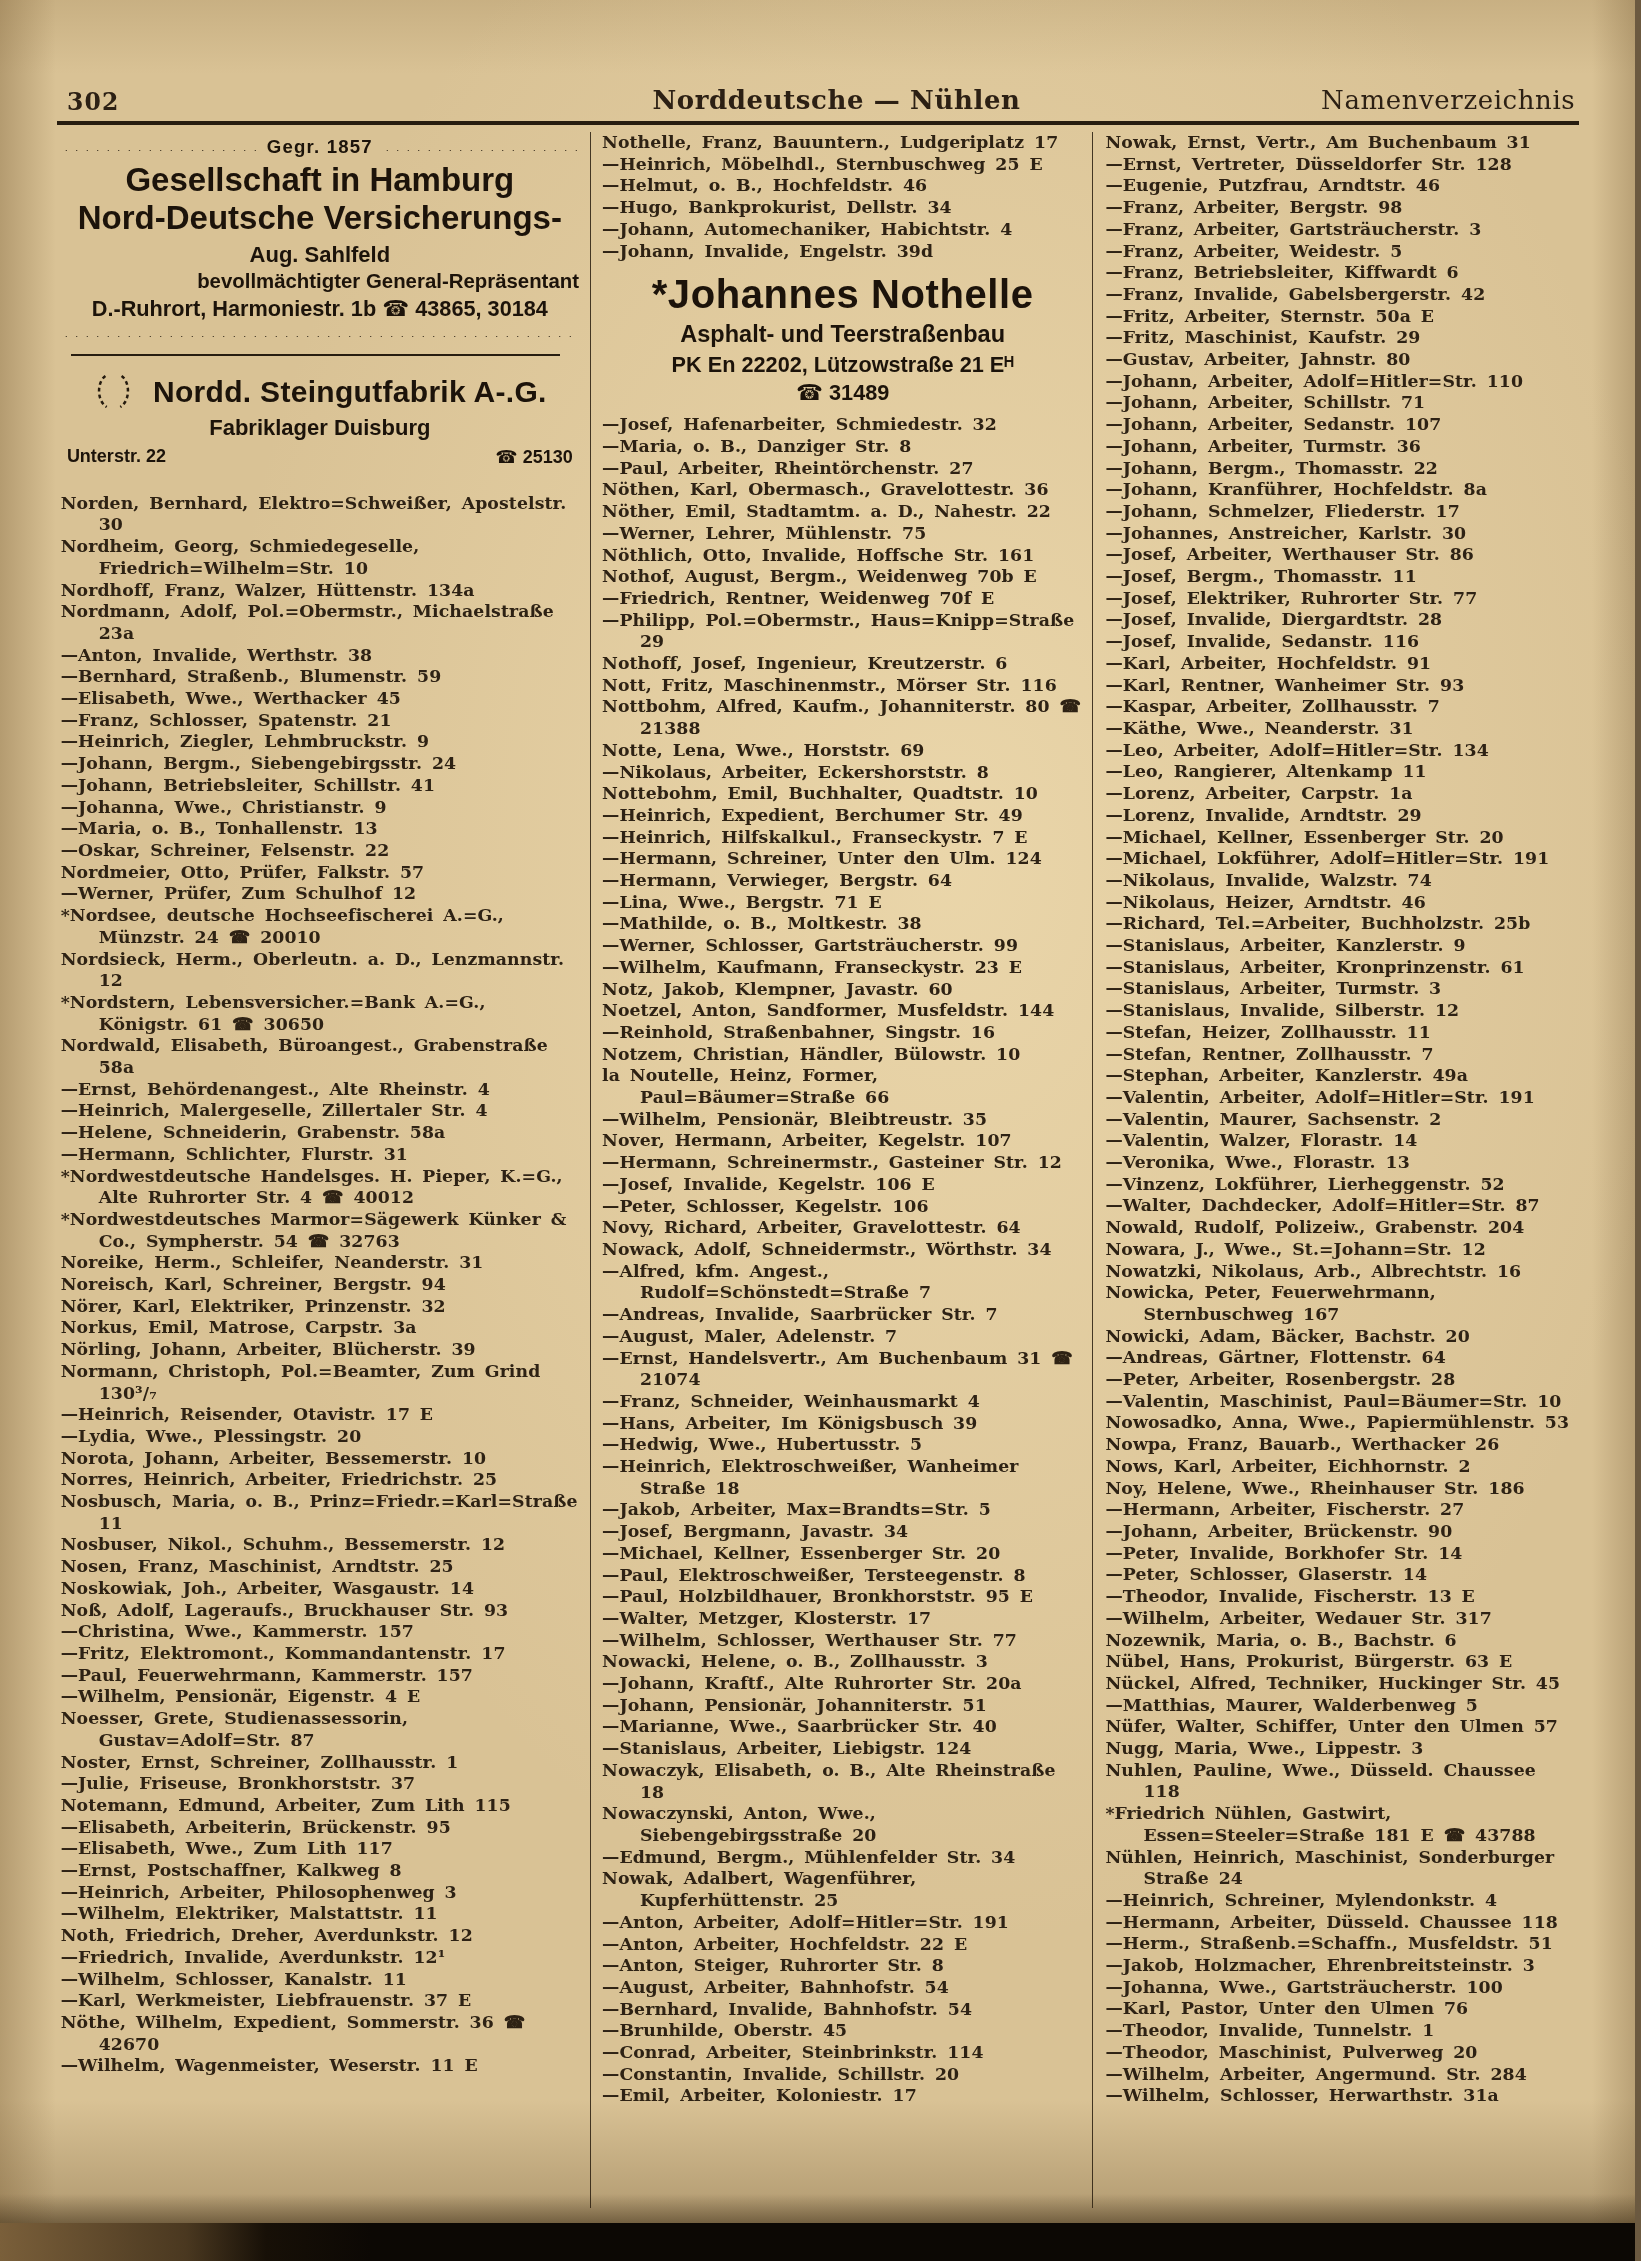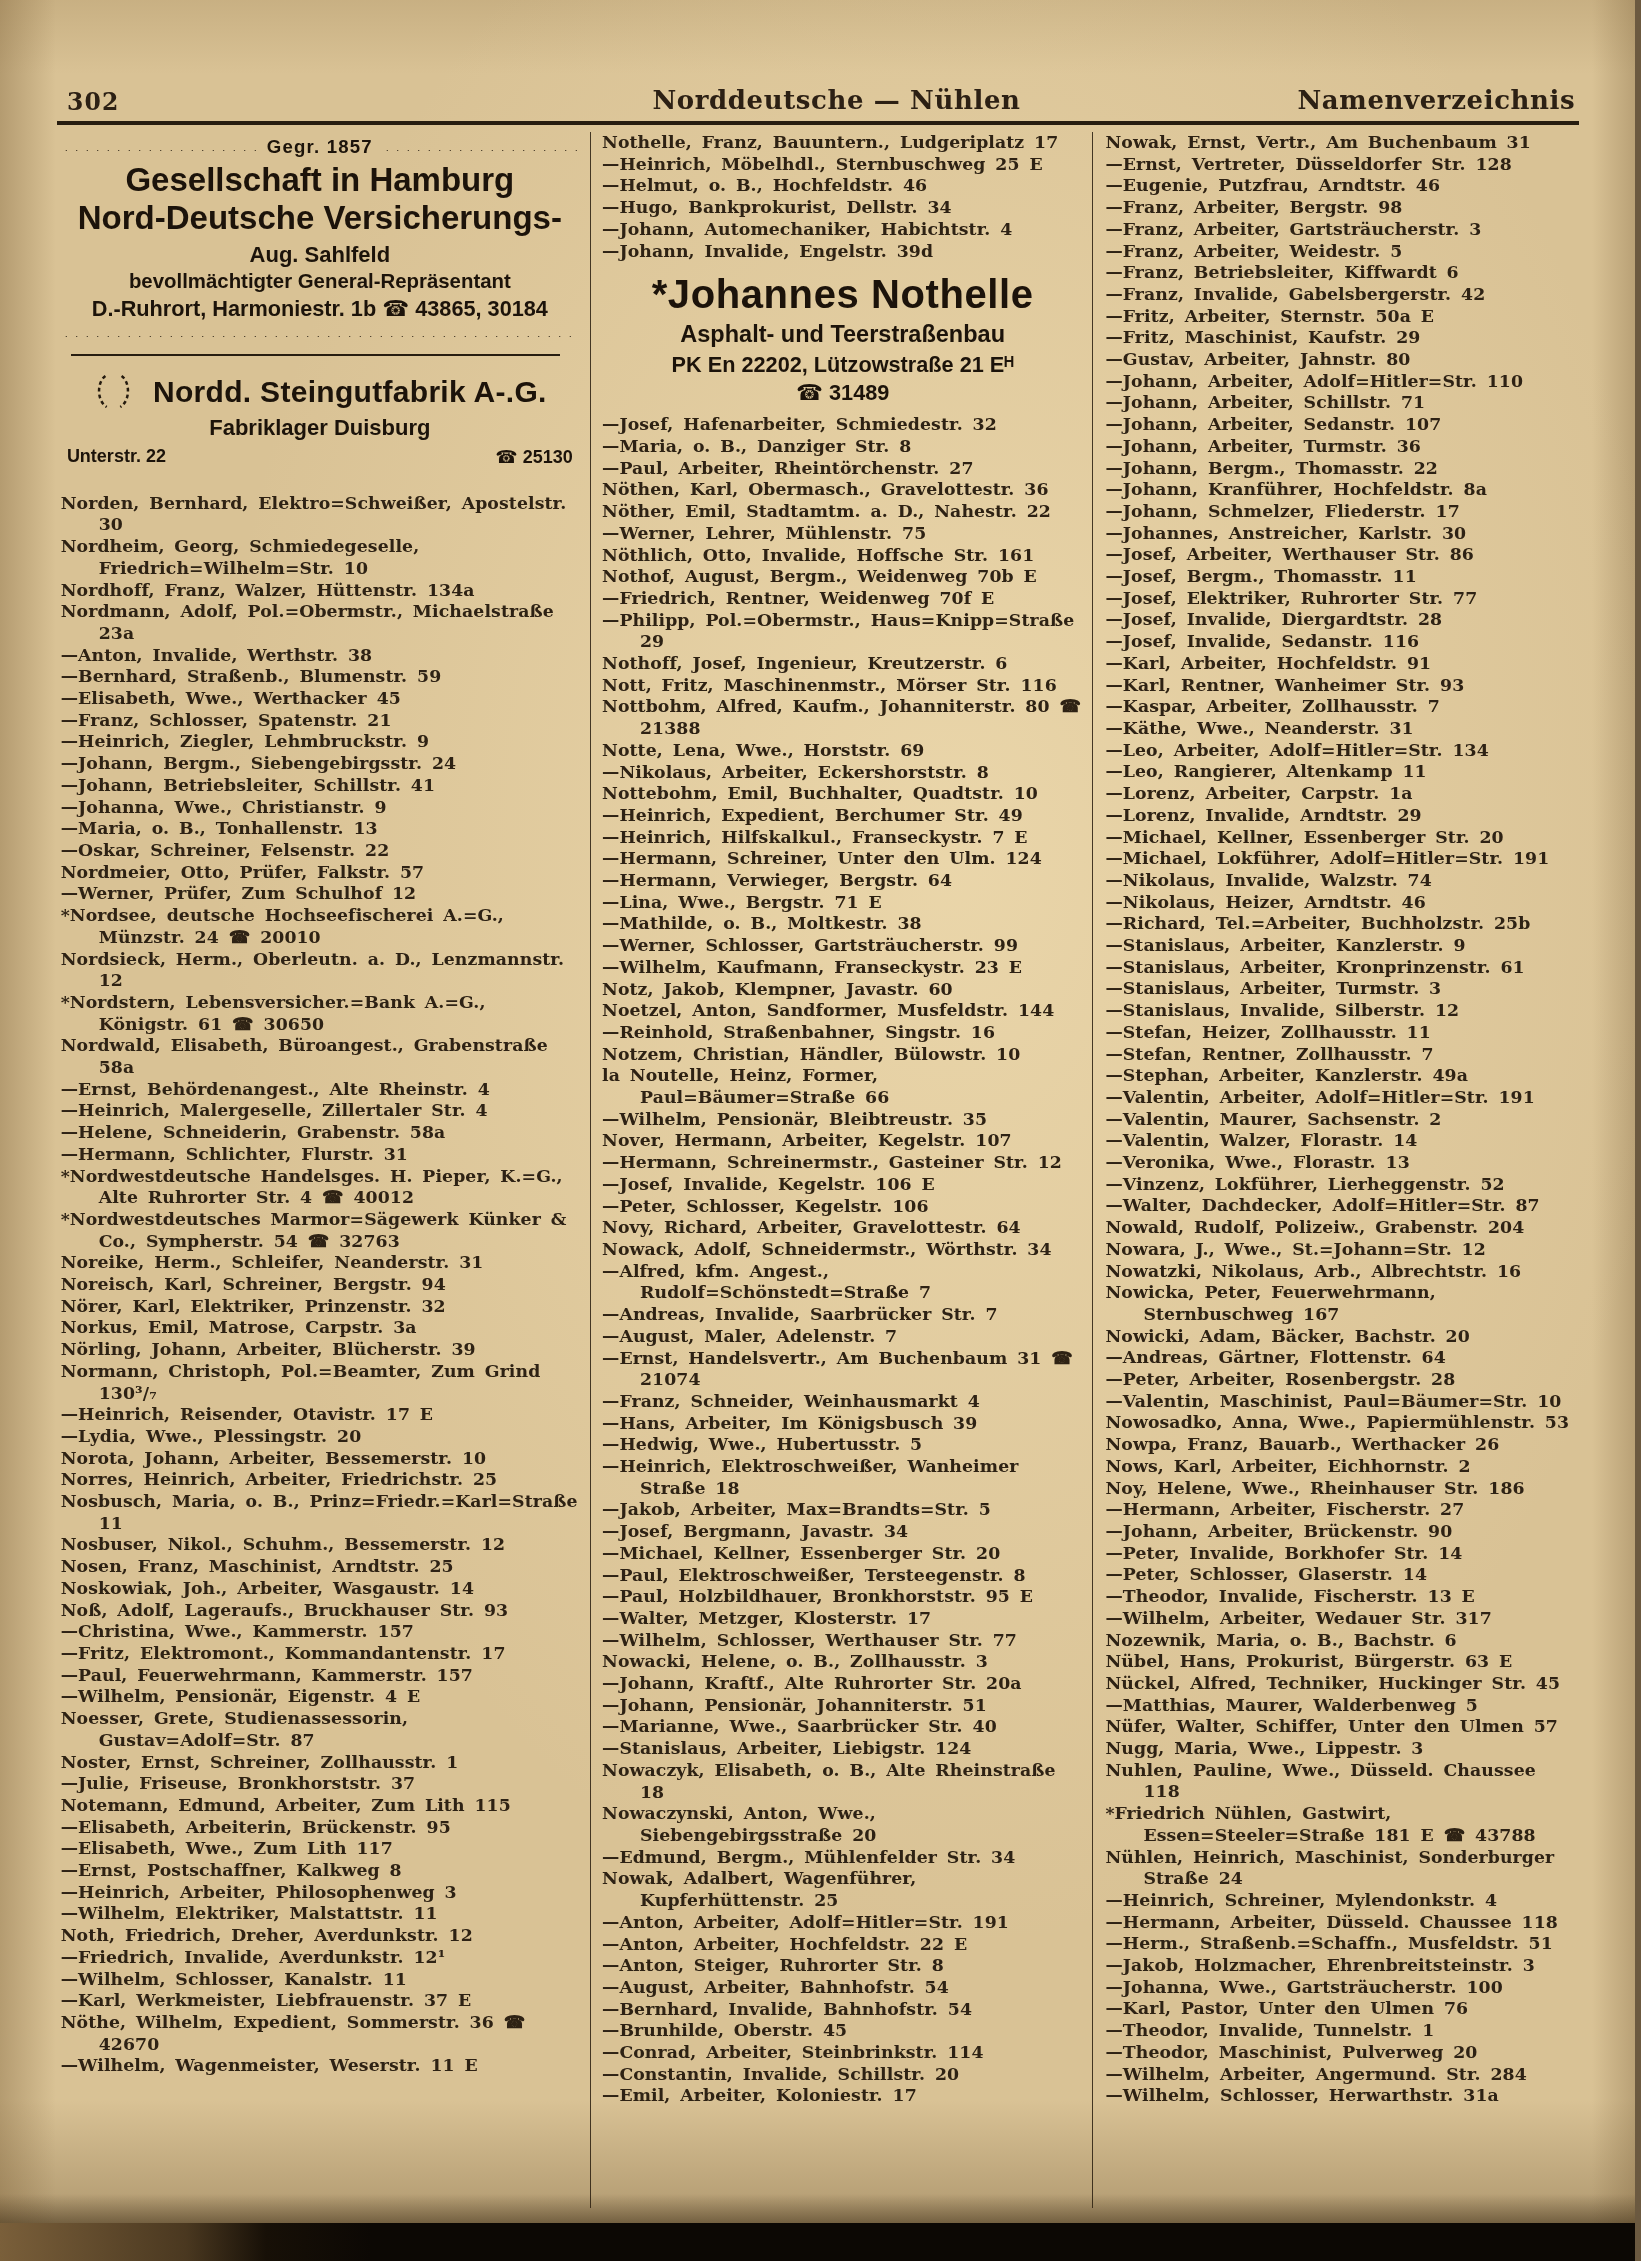--- a/index.html
+++ b/index.html
@@ -11,21 +11,21 @@
       linear-gradient(270deg, rgba(110,84,46,.30) 0px, rgba(0,0,0,0) 43px),
       linear-gradient(0deg, rgba(96,72,38,.45) 0px, rgba(0,0,0,0) 161px),
       linear-gradient(180deg, rgba(150,122,76,.25) 0px, rgba(0,0,0,0) 74px),
       #d9c295;
     font-family:"DejaVu Serif", serif;color:#2c2014;
   }
   
   .hdr{position:absolute;top:85px;left:57px;right:56px;height:32px;}
   .pagenum{position:absolute;left:10px;top:2.5px;font-size:23.5px;font-weight:bold;letter-spacing:1.2px;}
   .range{position:absolute;left:532px;width:495px;top:0;text-align:center;font-size:26px;font-weight:bold;letter-spacing:0.6px;}
-  .nv{position:absolute;right:3.7px;top:0;font-size:26px;font-weight:bold;letter-spacing:0.6px;}
+  .nv{position:absolute;right:3.7px;top:0;font-size:26px;font-weight:normal;letter-spacing:0.6px;}
   .hdr-rule{position:absolute;top:121px;left:57px;right:56px;height:4.3px;background:#271d10;}
   
   .cols{position:absolute;top:132px;left:57px;right:56px;bottom:53px;display:flex;}
   .col{box-sizing:border-box;}
   .col-left{width:533px;padding:0 11px 0 3.7px;}
   .col-mid{width:502px;padding:0 8.7px 0 11px;border-left:1.9px solid rgba(40,28,14,.85);}
   .col-right{flex:1;padding:0 2.5px 0 12.4px;border-left:1.9px solid rgba(40,28,14,.85);}
   
   .entry{
     font-size:17.3px;line-height:21.7px;font-weight:700;
@@ -34,21 +34,21 @@
   }
   
   .ad{font-family:"Liberation Sans", sans-serif;color:#1c130a;}
   .zzrow{display:flex;align-items:center;gap:8.7px;margin:3.7px 0;}
   .zz{flex:1;height:9.3px;
       background:conic-gradient(from 135deg at 50% 88%, #241a0e 90deg, rgba(0,0,0,0) 0) 0 0/10.5px 9.3px repeat-x;}
   .gegr{font-size:18.6px;font-weight:bold;letter-spacing:1.2px;white-space:nowrap;}
   .ad1{margin:2.5px 0 0 0;}
   .ad1 .t1{font-size:33px;font-weight:bold;text-align:center;letter-spacing:0px;line-height:38px;}
   .ad1 .agent{font-size:22px;font-weight:bold;text-align:center;margin-top:5px;}
-  .ad1 .role{font-size:20.4px;font-weight:bold;text-align:center;margin-top:1.2px;}
+  .ad1 .role{font-size:20.4px;font-weight:bold;text-align:right;margin-top:1.2px;}
   .ad1 .addr{font-size:21.7px;font-weight:bold;text-align:center;margin:3.7px 0 6.2px 0;}
   .ad-sep{height:2.5px;background:#271d10;margin:16px 18.6px 15px 10px;}
   .ad2{margin:0 0 0 0;}
   .ad2 .row1{display:flex;align-items:center;justify-content:center;gap:19px;}
   .ad2 .t{font-size:30px;font-weight:bold;letter-spacing:0.3px;}
   .ad2 .sub{font-size:22px;font-weight:bold;text-align:center;margin-top:2.5px;}
   .ad2 .row3{display:flex;justify-content:space-between;font-size:18px;font-weight:bold;margin:5px 6.2px 0 6.2px;}
   .ad2-after{height:25px;}
   .ad3{margin:10px 0 8.7px 0;text-align:center;}
   .ad3 .t{font-size:40px;font-weight:bold;letter-spacing:0.6px;}

